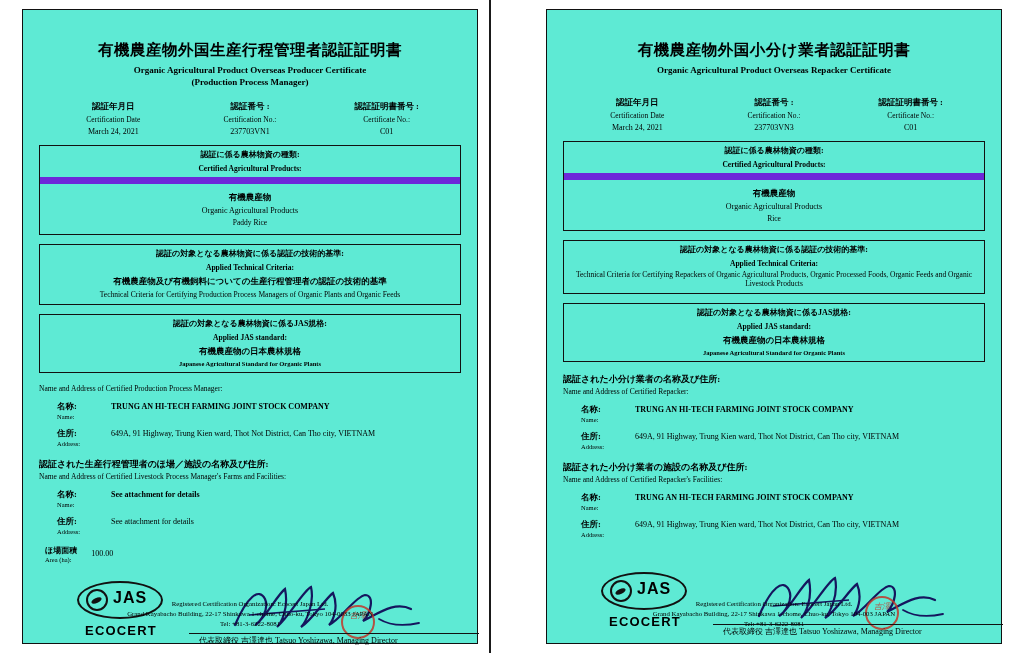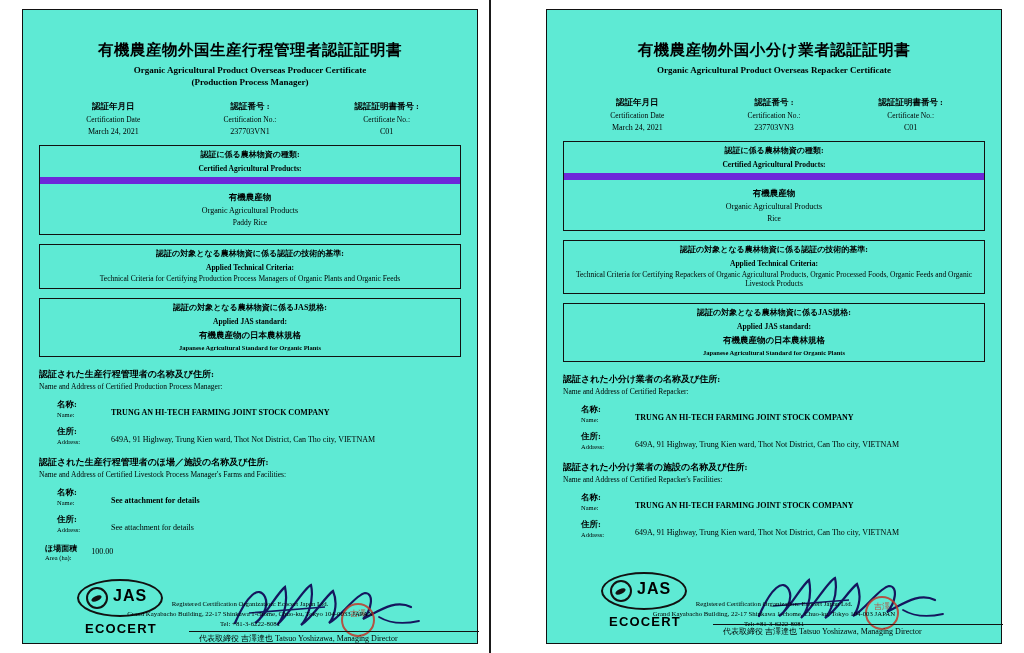--- a/index.html
+++ b/index.html
@@ -146,21 +146,21 @@
   }
   .sec-en {
     font-size: 7.5px;
     margin-top: 1px;
   }
   
   .field {
     display: flex;
     margin-top: 8px;
     padding-left: 18px;
-    align-items: flex-end;
+    align-items: flex-start;
   }
   .field .f-lbl {
     width: 54px;
     flex: 0 0 54px;
   }
   .field .f-lbl .jp {
     font-size: 8.5px;
     font-weight: bold;
   }
   .field .f-lbl .en {
@@ -278,20 +278,21 @@
     height: 34px;
     border: 2px solid #c0392b;
     border-radius: 50%;
     color: #c0392b;
     font-size: 8px;
     line-height: 1.05;
     text-align: center;
     padding-top: 5px;
     box-sizing: border-box;
     opacity: 0.85;
+    font-style: italic;
   }
   .sig-line {
     position: absolute;
     left: 0;
     top: 56px;
     width: 290px;
     border-bottom: 1px solid #111;
   }
   .sig-names {
     position: absolute;
@@ -350,32 +351,32 @@
         <div class="box-inner">
           <div class="val-jp">有機農産物</div>
           <div class="val-en">Organic Agricultural Products</div>
           <div class="extra">Paddy Rice</div>
         </div>
       </div>
 
       <div class="box">
         <div class="lbl-jp">認証の対象となる農林物資に係る認証の技術的基準:</div>
         <div class="lbl-en">Applied Technical Criteria:</div>
+        <div class="val-jp">有機農産物及び有機飼料についての生産行程管理者の認証の技術的基準</div>
         <div class="val-en small">Technical Criteria for Certifying Production Process Managers of Organic Plants and Organic Feeds</div>
       </div>
 
       <div class="box">
         <div class="lbl-jp">認証の対象となる農林物資に係るJAS規格:</div>
         <div class="lbl-en">Applied JAS standard:</div>
         <div class="val-jp">有機農産物の日本農林規格</div>
         <div class="tiny">Japanese Agricultural Standard for Organic Plants</div>
       </div>
 
       <div class="sec">
-        <div class="sec-jp">認証された生産行程管理者の名称及び住所:</div>
         <div class="sec-en">Name and Address of Certified Production Process Manager:</div>
       </div>
 
       <div class="field">
         <div class="f-lbl">
           <div class="jp">名称:</div>
           <div class="en">Name:</div>
         </div>
         <div class="f-val bold">TRUNG AN HI-TECH FARMING JOINT STOCK COMPANY</div>
       </div>

